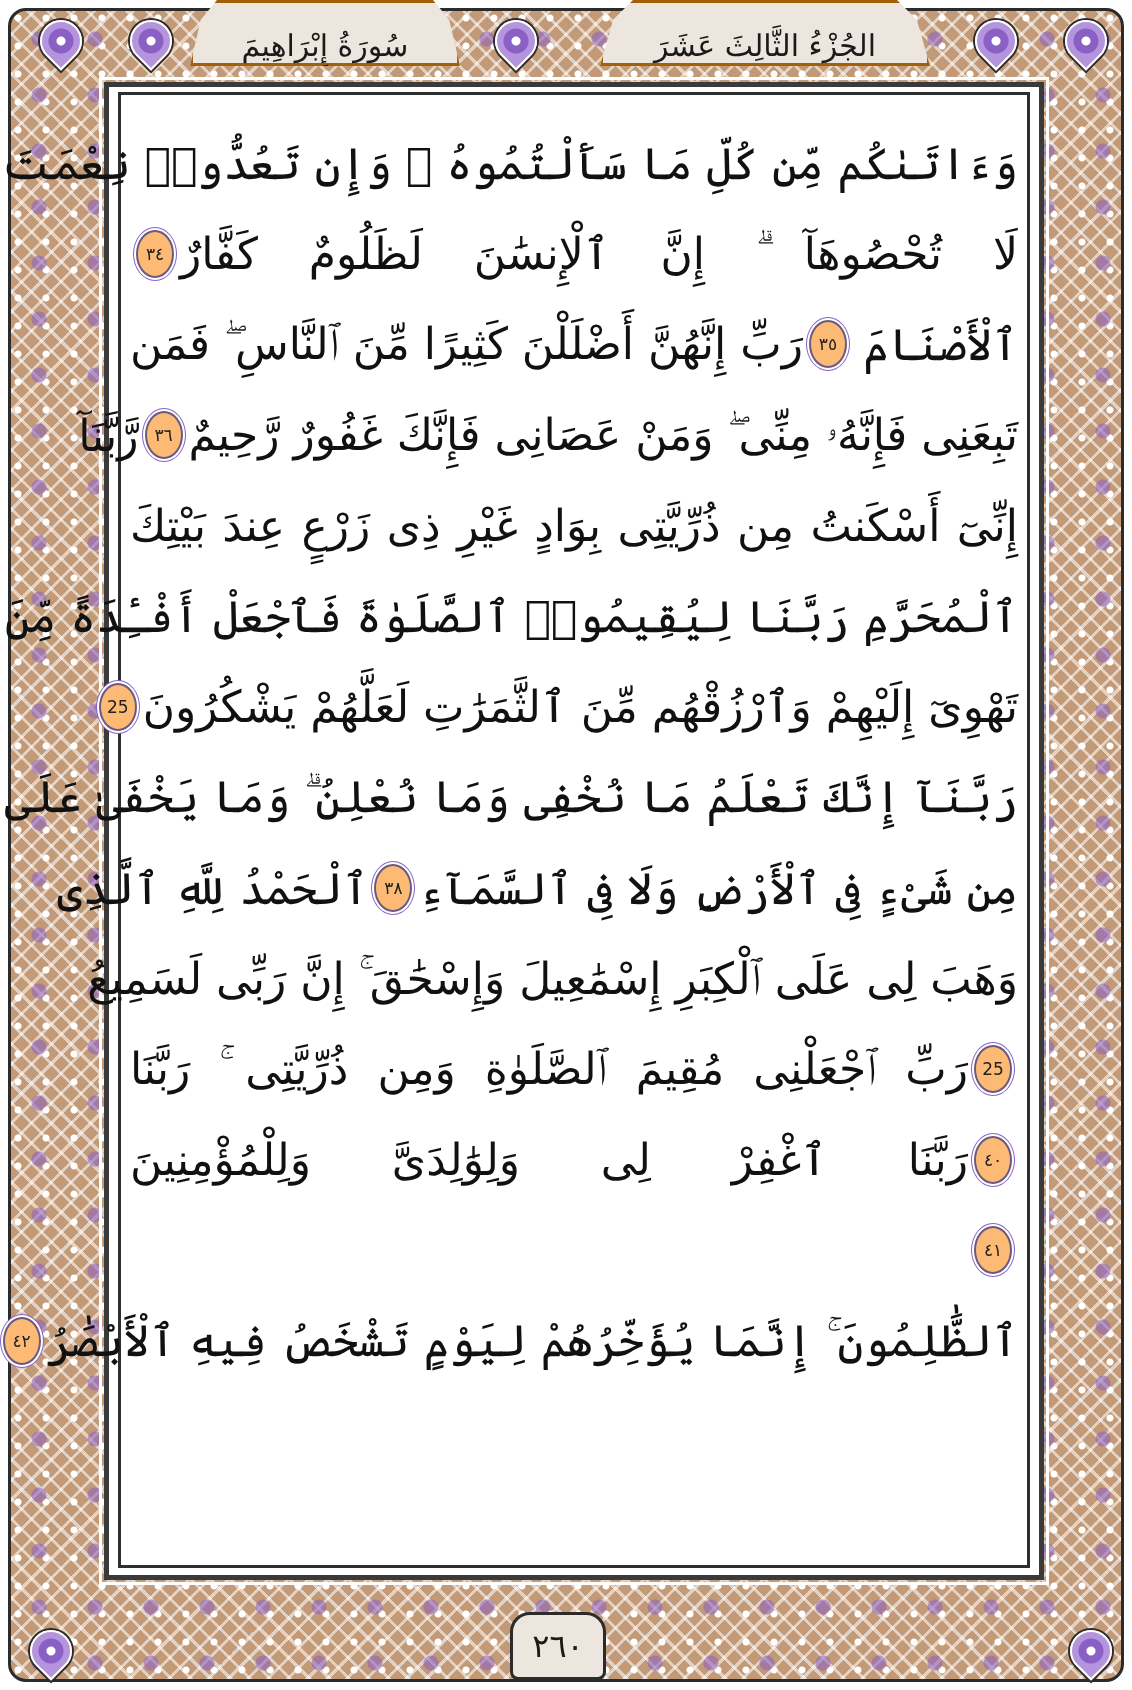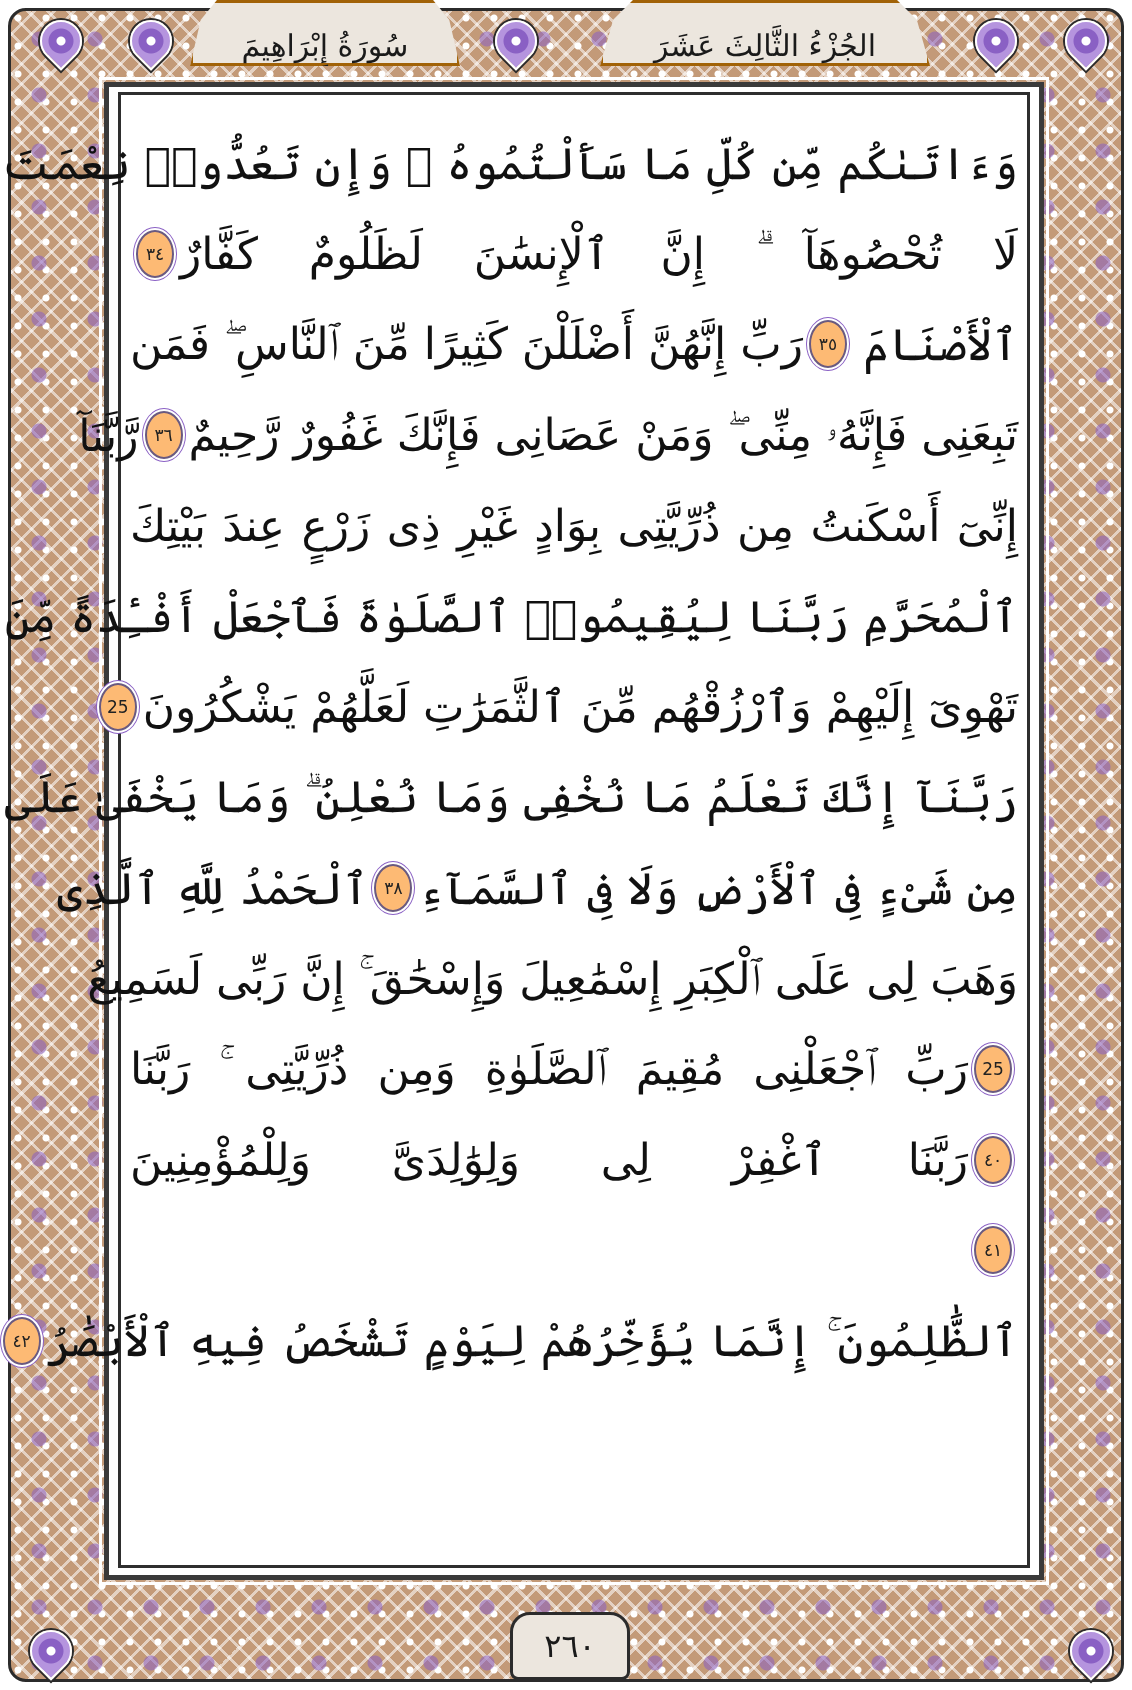--- a/index.html
+++ b/index.html
@@ -56,21 +56,21 @@
     white-space: nowrap; text-align: justify;
   }
   .line .txt { flex: 1; text-align: justify; text-align-last: justify; }
   .ayah-marker {
     display: inline-flex; align-items: center; justify-content: center;
     width: 34px; height: 44px; margin: 0 6px; border-radius: 50%;
     background: #fdba74; border: 2px solid #6a5a80; box-shadow: 0 0 0 2px #ffffff, 0 0 0 3px #8a60c4;
     font-family: "DejaVu Sans", sans-serif; font-size: 17px; color: #222; flex: 0 0 auto;
   }
   .page-number-box {
-    position: absolute; left: 510px; top: 1612px; width: 120px; height: 68px;
+    position: absolute; left: 510px; top: 1612px; width: 96px; height: 68px;
     background: #ece6de; border: 3px solid #2b2b2b; border-radius: 20px 20px 8px 8px;
     box-sizing: border-box; display: flex; align-items: center; justify-content: center;
     font-family: "DejaVu Serif", serif; font-size: 32px; color: #1a1a1a;
   }
 </style>
 </head>
 <body>
 
 <div class="frame"></div>
 

